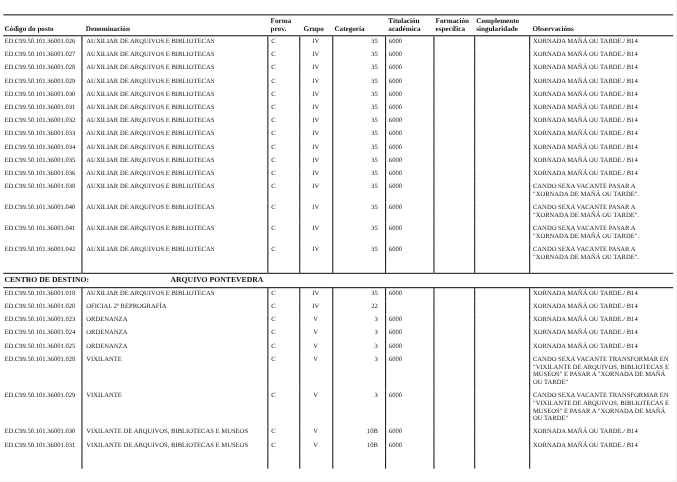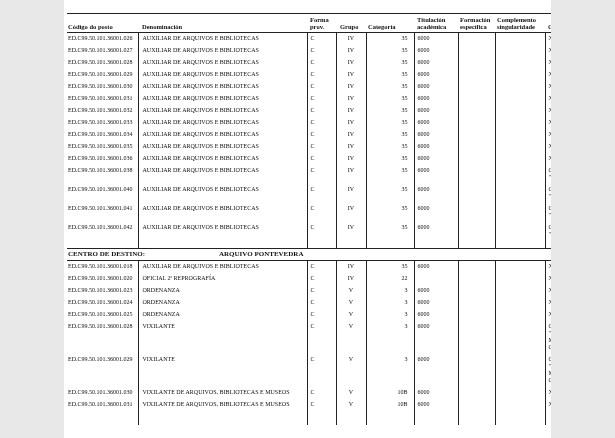--- a/index.html
+++ b/index.html
@@ -1,17 +1,17 @@
 <!DOCTYPE html>
 <html><head>
 <meta charset="utf-8">
 <style>
   html,body { margin:0; padding:0; background:#e8e8e8; }
   .page {
-    position:relative; width:487px; height:438px; background:#ffffff;
+    position:relative; width:615px; height:438px; background:#ffffff;
     font-family:"Liberation Serif","DejaVu Serif",serif; color:#111;
     overflow:hidden; margin:0 auto;
   }
   table.doc {
     border-collapse:collapse; table-layout:fixed; width:609px;
     margin:13px 0 0 3px;
   }
   thead th {
     border-top:1px solid #222; border-bottom:1px solid #222;
     vertical-align:bottom; text-align:left;

